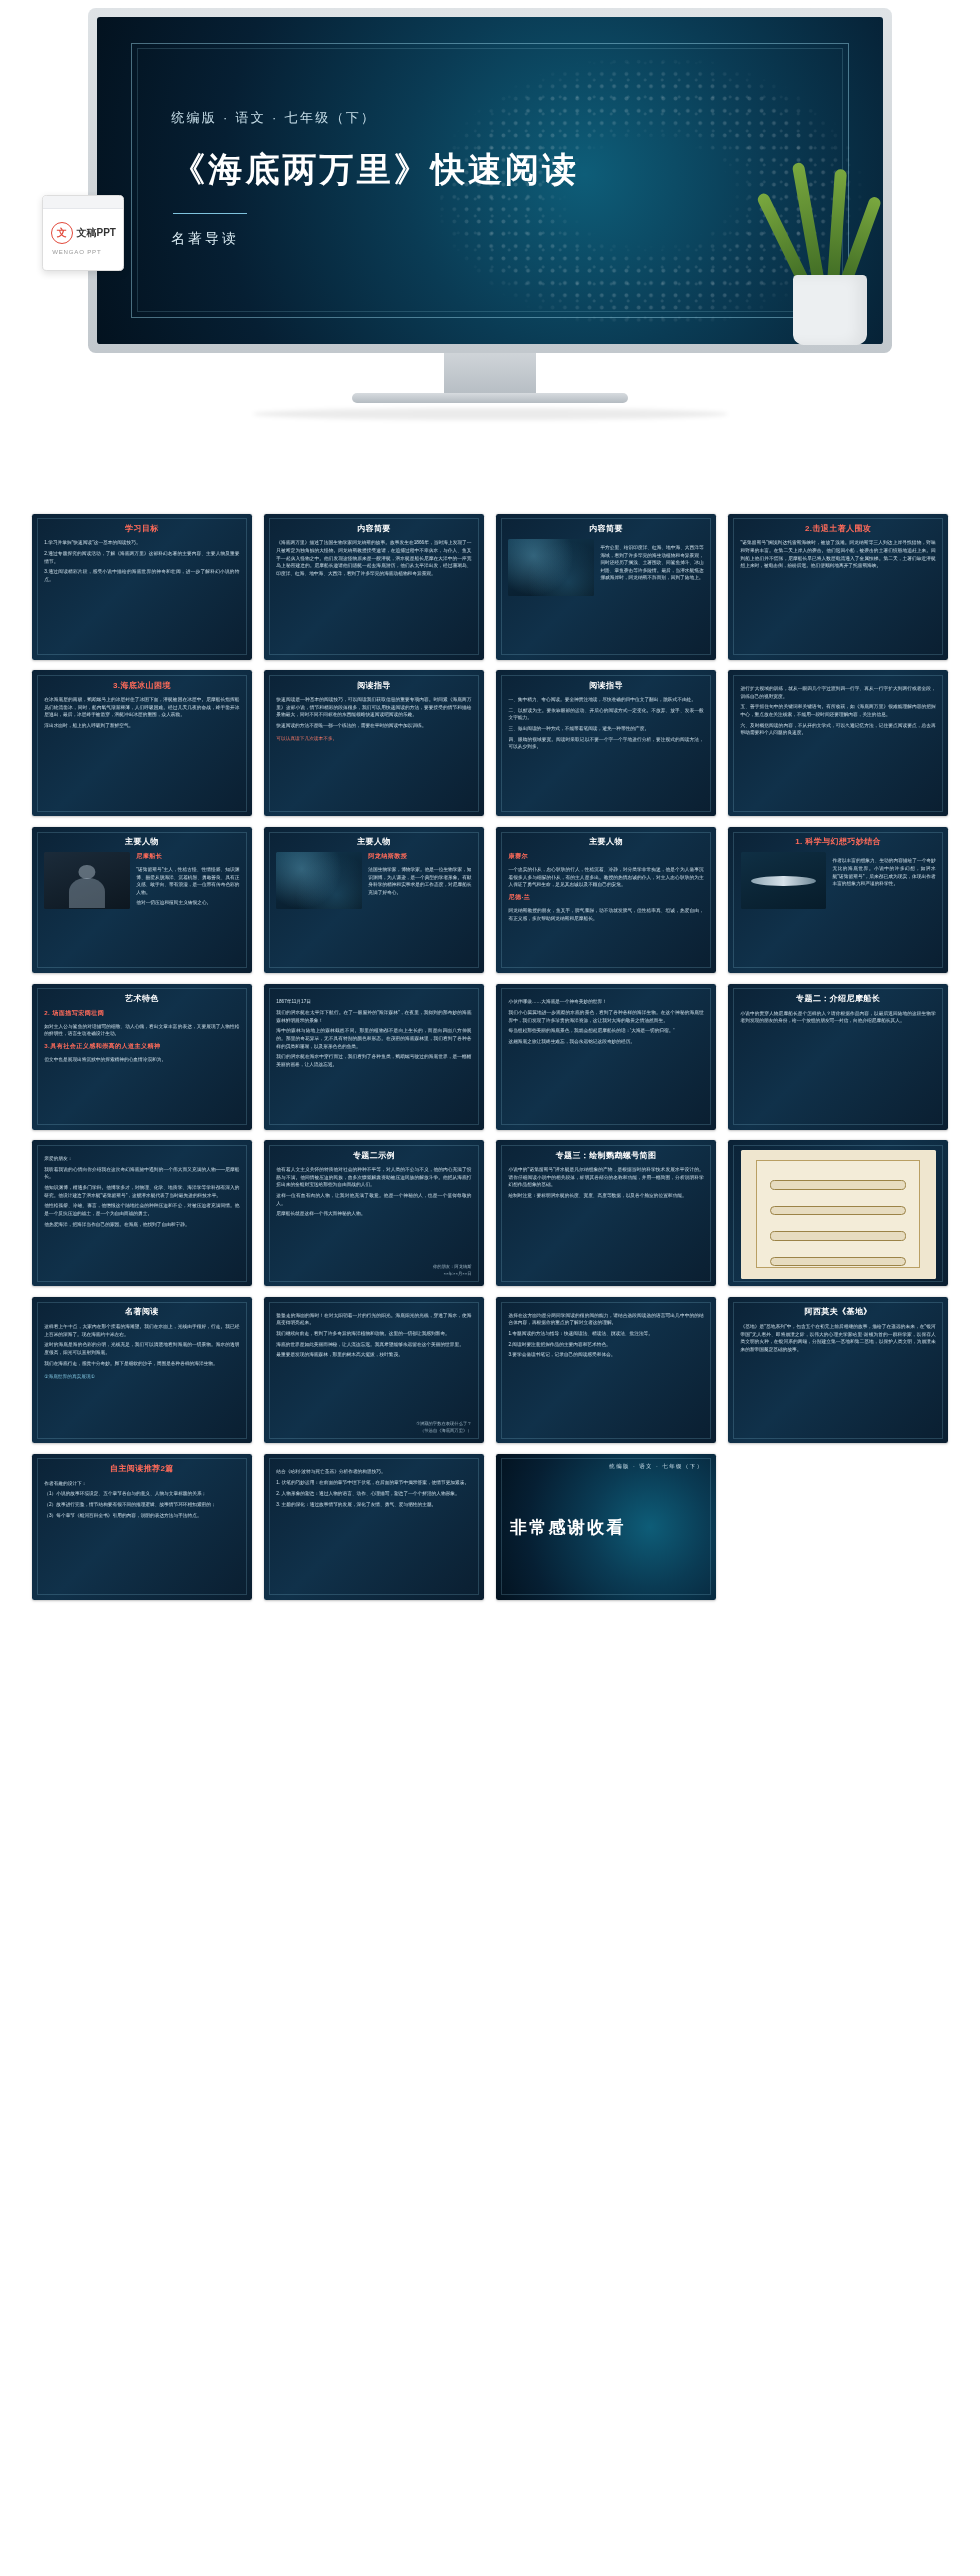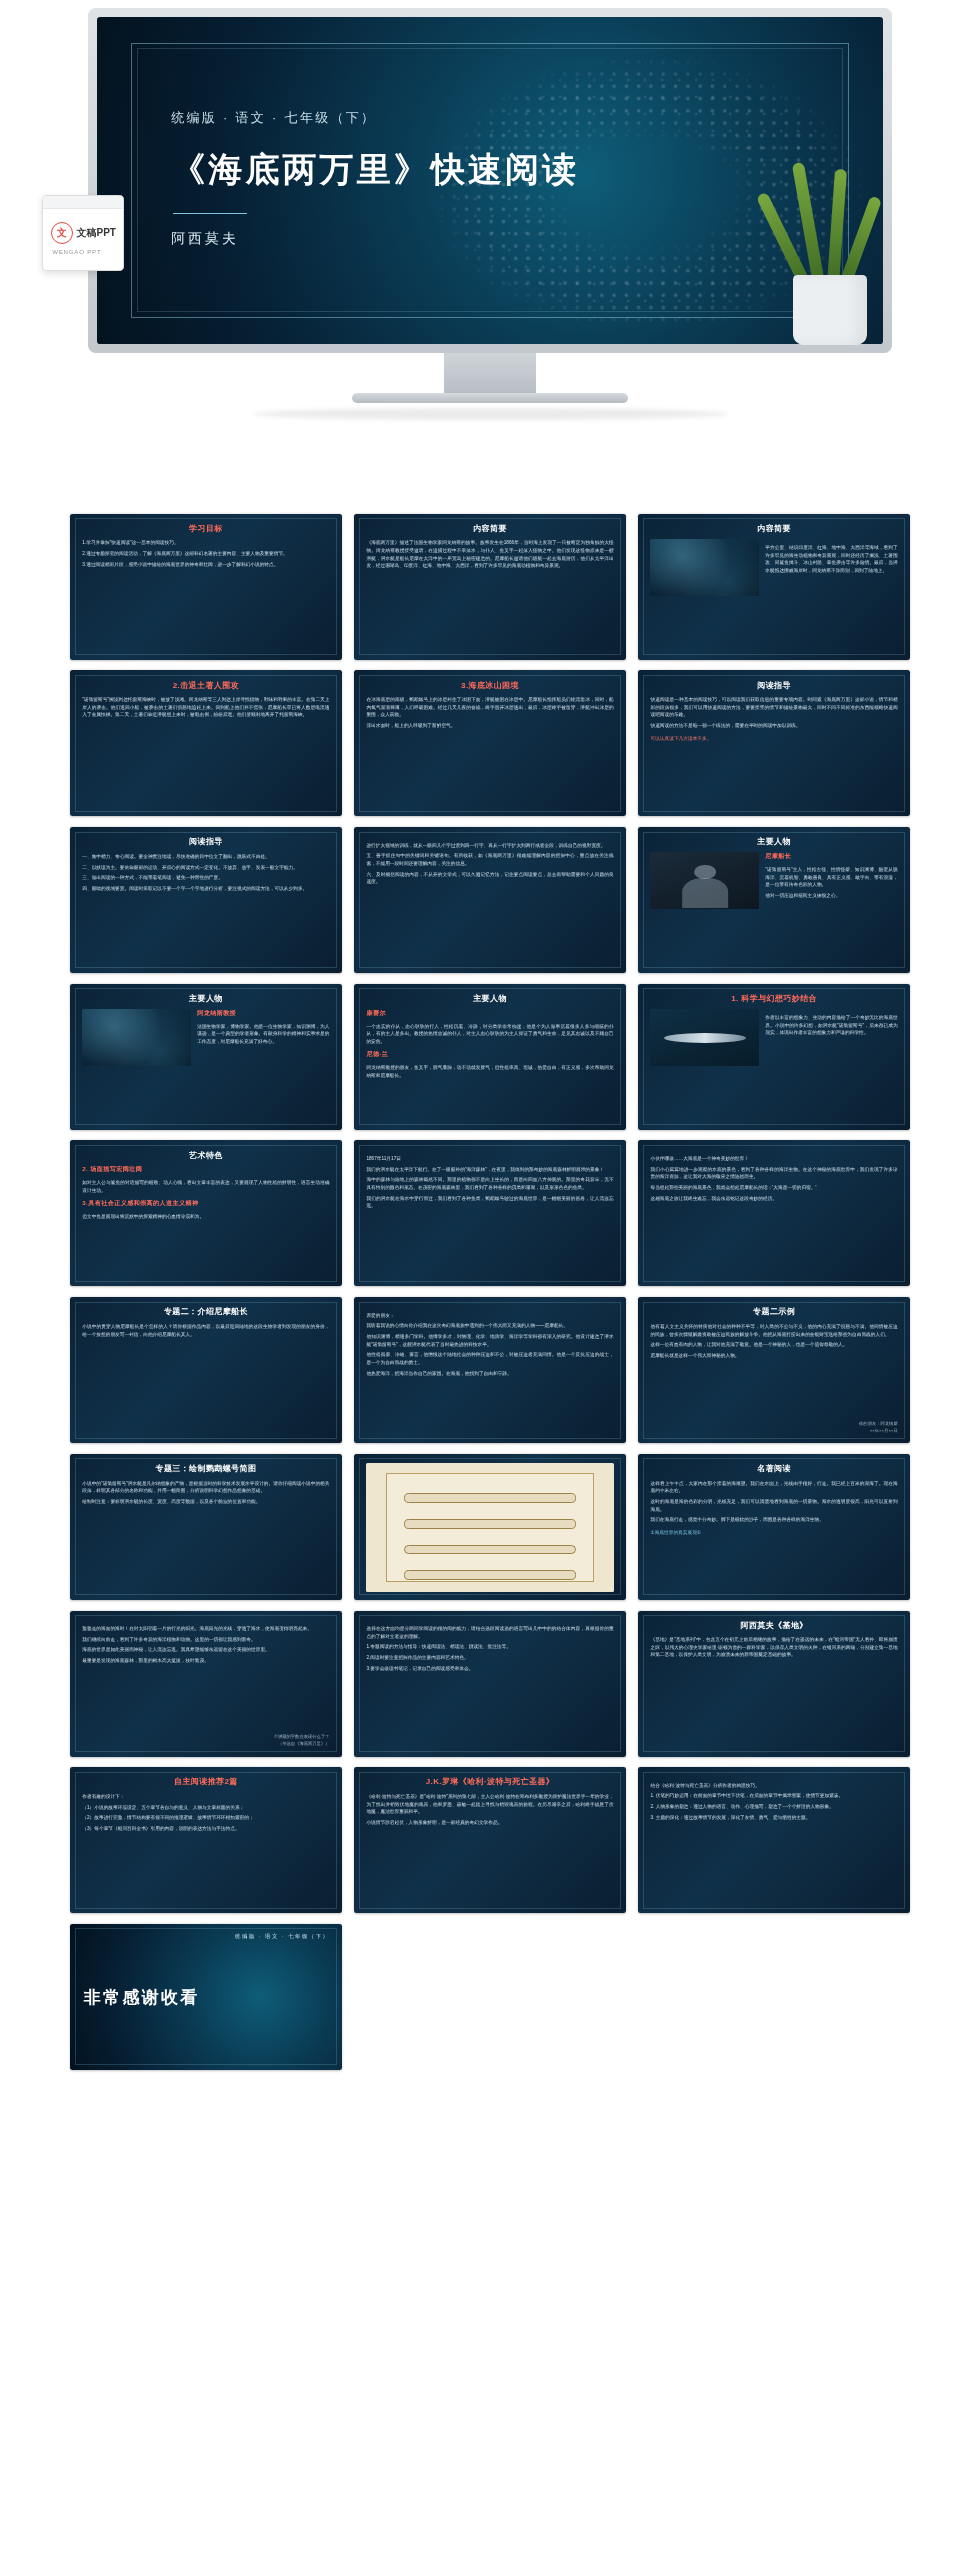--- a/index.html
+++ b/index.html
@@ -40,21 +40,21 @@
   .calendar{position:absolute;left:42px;top:195px;width:80px;height:74px;background:#fff;border:0.8px solid #ddd;border-radius:4.6px;
      box-shadow:0 2.3px 7.7px rgba(0,0,0,.12);}
   .cal-top{height:12.3px;background:#f3f4f6;border-bottom:0.8px solid #e5e7eb;border-radius:3.8px 3.8px 0 0;}
   .cal-logo{display:flex;align-items:center;gap:3.8px;padding:12.3px 0 0 7.7px;}
   .cal-badge{width:20px;height:20px;border-radius:50%;border:1.5px solid #e24a3c;color:#e24a3c;font-size:10px;
      display:flex;align-items:center;justify-content:center;font-weight:bold;}
   .cal-name{font-size:10px;font-weight:bold;color:#333;}
   .cal-sub{font-size:6.1px;color:#999;padding:4.6px 0 0 9.2px;letter-spacing:0.8px;}
 
   
-  .grid{width:840px;margin:0 auto;padding:7.7px 0 21.4px 0;display:grid;grid-template-columns:repeat(3,1fr);gap:10.7px 12.3px;}
+  .grid{width:916px;margin:0 auto;padding:7.7px 0 21.4px 0;display:grid;grid-template-columns:repeat(4,1fr);gap:10.7px 12.3px;}
   .slide{position:relative;height:146px;border-radius:2.3px;overflow:hidden;color:#e8f2f7;
      background:linear-gradient(135deg,#0b2236 0%,#10314a 45%,#0a1e30 100%);
      box-shadow:0 0.8px 2.3px rgba(0,0,0,.25);}
   .slide:before{content:"";position:absolute;left:4.6px;top:4.6px;right:4.6px;bottom:4.6px;border:0.8px solid rgba(140,200,225,.22);pointer-events:none;}
   .s-in{position:absolute;left:12.3px;top:9.2px;right:12.3px;bottom:7.7px;}
   .s-title{font-size:8px;font-weight:bold;color:#ffffff;text-align:center;letter-spacing:0.4px;line-height:1.4;}
   .s-title.red{color:#ff6b5a;}
   .s-title.left{text-align:left;}
   .s-body{font-size:4.7px;line-height:1.62;color:#cfe0ea;margin-top:5.4px;text-align:justify;}
   .s-body p{margin:0 0 3.1px 0;}
@@ -93,21 +93,21 @@
   <div class="hero">
     <div class="monitor">
       <div class="screen-bezel">
         <div class="screen">
           <div class="fishswirl"></div>
           <div class="screen-frame"></div>
           <div class="hero-text">
             <div class="hero-sub">统编版 · 语文 · 七年级（下）</div>
             <div class="hero-title">《海底两万里》快速阅读</div>
             <div class="hero-rule"></div>
-            <div class="hero-sub2">阿西莫夫</div>
+            <div class="hero-sub2">名著导读</div>
           </div>
         </div>
       </div>
       <div class="stand-neck"></div>
       <div class="stand-base"></div>
       <div class="shadow"></div>
     </div>
 
     <div class="plant">
       <div class="leaf" style="transform:rotate(-26deg);left:26px;height:100px;"></div>
@@ -397,29 +397,20 @@
           <div class="s-body">
             <p>作者有趣的设计下：</p>
             <p>（1）小说的故事环境设定、五个章节各自与的意义、人物与文章标题的关系；</p>
             <p>（2）故事进行完整，情节结构要有很不同的推理逻辑、故事情节环环相扣紧密的；</p>
             <p>（3）每个章节《银河百科全书》引用的内容，说明的表达方法与手法特点。</p>
           </div>
         </div>
       </div>
       <div class="slide">
         <div class="s-in">
-          <div class="s-title red">J.K.罗琳《哈利·波特与死亡圣器》</div>
-          <div class="s-body">
-            <p>《哈利·波特与死亡圣器》是"哈利·波特"系列的第七部，主人公哈利·波特在邓布利多教授为保护魔法世界于一年的学业，为了找出并销毁伏地魔的魂器，他和罗恩、赫敏一起踏上寻找与销毁魂器的旅程。在历尽艰辛之后，哈利终于战胜了伏地魔，魔法世界重获和平。</p>
-            <p>小说情节跌宕起伏，人物形象鲜明，是一部经典的奇幻文学作品。</p>
-          </div>
-        </div>
-      </div>
-      <div class="slide">
-        <div class="s-in">
           <div class="s-body">
             <p>结合《哈利·波特与死亡圣器》分析作者的构思技巧。</p>
             <p>1. 伏笔的巧妙运用：在前面的章节中埋下伏笔，在后面的章节中揭示答案，使情节更加紧凑。</p>
             <p>2. 人物形象的塑造：通过人物的语言、动作、心理描写，塑造了一个个鲜活的人物形象。</p>
             <p>3. 主题的深化：通过故事情节的发展，深化了友情、勇气、爱与牺牲的主题。</p>
           </div>
         </div>
       </div>
       <div class="slide thanks">
         <div class="top-right">统编版 · 语文 · 七年级（下）</div>

